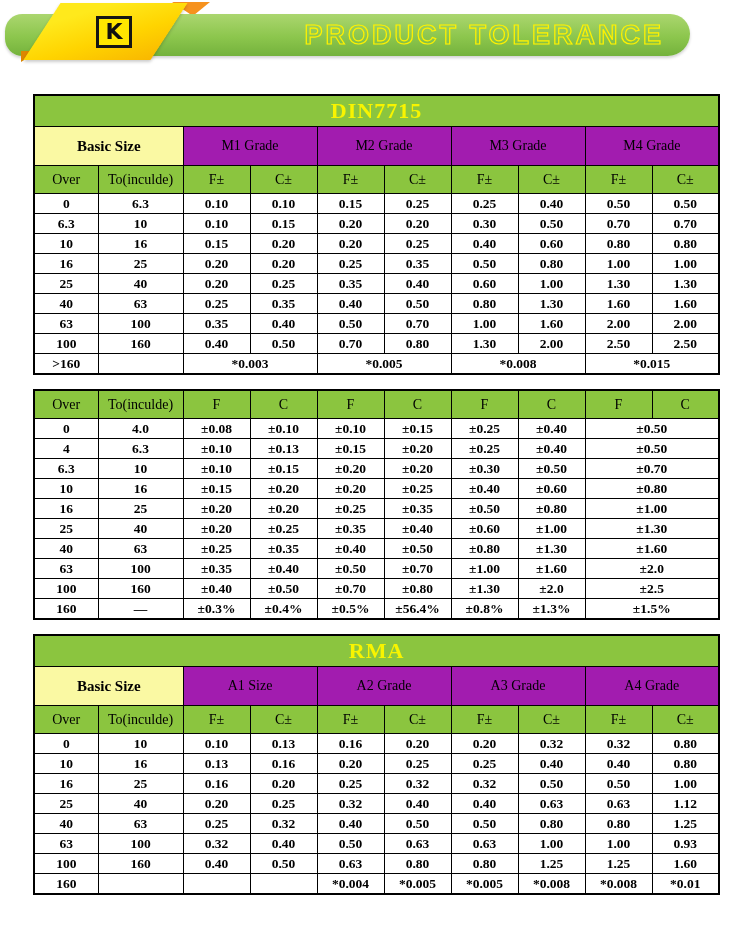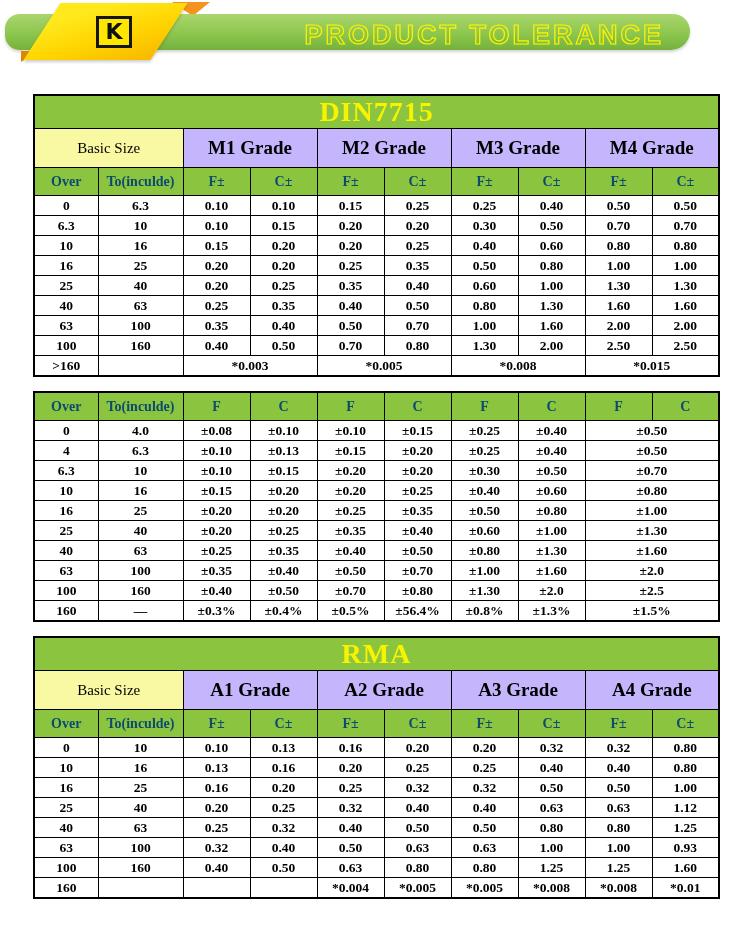--- a/index.html
+++ b/index.html
@@ -2,21 +2,21 @@
 <html><head>
 <meta charset="utf-8">
 <style>
   html,body{margin:0;padding:0;background:#ffffff;}
   .page{width:750px;height:952px;position:relative;font-family:"Liberation Serif",serif;overflow:hidden;}
 
   
   .hdr{position:relative;height:70px;}
   .tri{position:absolute;left:172px;top:2px;width:38px;height:14px;background:#F6921E;
        clip-path:polygon(0 0,100% 0,55% 100%);z-index:0;}
-  .bar{position:absolute;left:5px;top:14px;width:685px;height:36px;z-index:1;
+  .bar{position:absolute;left:5px;top:14px;width:685px;height:42px;z-index:1;
        border-radius:21px 24px 27px 21px;
        background:linear-gradient(180deg,#abd66f 0%,#8cc64d 55%,#74b23c 100%);
        box-shadow:0 2px 3px rgba(0,0,0,.18);
        text-align:right;}
   .bar-title{display:inline-block;margin-right:26px;line-height:43px;
        font-family:"Liberation Sans",sans-serif;font-size:27px;font-weight:bold;
        letter-spacing:3px;color:#FFF200;}
   @supports (-webkit-text-stroke:1px #000){
     .bar-title{-webkit-text-fill-color:transparent;-webkit-text-stroke:1.2px #FFF200;}
   }
@@ -32,24 +32,24 @@
   .badge span{font-family:"DejaVu Sans",sans-serif;font-weight:bold;font-size:22px;
        color:#101010;line-height:1;}
 
   
   main{padding-left:33px;}
   section[data-table]{display:block;}
   #t0{margin-top:24px;} #t1{margin-top:14px;} #t2{margin-top:14px;}
   table.tol{table-layout:fixed;width:685px;border-collapse:collapse;border:2px solid #000;}
   table.tol td{border:1px solid #000;text-align:center;vertical-align:middle;
        overflow:hidden;white-space:nowrap;padding:0;}
-  .t-title{height:30px;background:#8BC53F;color:#F8F400;font-size:28px;font-weight:bold;letter-spacing:1px;}
-  .t-dim{height:38px;background:#FAF9A3;color:#000;font-size:15px;font-weight:normal;}
-  .t-grade{height:38px;background:#c4b5fd;color:#000;font-size:19px;font-weight:bold;}
-  .t-sub{height:27px;background:#8BC53F;color:#0c4a6e;font-size:14px;font-weight:bold;margin-top:48px;}
+  .t-title{height:30px;background:#8BC53F;color:#F8F400;font-size:22px;font-weight:bold;letter-spacing:1px;}
+  .t-dim{height:38px;background:#FAF9A3;color:#000;font-size:15px;font-weight:bold;}
+  .t-grade{height:38px;background:#a21caf;color:#000;font-size:14px;font-weight:normal;}
+  .t-sub{height:27px;background:#8BC53F;color:#000000;font-size:14px;font-weight:normal;margin-top:48px;}
   .t-data{height:19px;background:#ffffff;color:#000;font-size:13.5px;font-weight:bold;}
 </style>
 </head>
 <body>
 
 <div class="page">
   <div class="hdr">
     <div class="tri"></div>
     <div class="bar">
       <span class="bar-title">PRODUCT TOLERANCE</span>
@@ -363,21 +363,21 @@
             <col style="width: 67px;">
             <col style="width: 67px;">
             <col style="width: 67px;">
           </colgroup>
           <thead>
             <tr>
               <td class="t-title" colspan="10">RMA</td>
             </tr>
             <tr>
               <td class="t-dim" colspan="2">Basic Size</td>
-              <td class="t-grade" colspan="2">A1 Grade</td>
+              <td class="t-grade" colspan="2">A1 Size</td>
               <td class="t-grade" colspan="2">A2 Grade</td>
               <td class="t-grade" colspan="2">A3 Grade</td>
               <td class="t-grade" colspan="2">A4 Grade</td>
             </tr>
             <tr>
               <td class="t-sub">Over</td>
               <td class="t-sub">To(inculde)</td>
               <td class="t-sub">F±</td>
               <td class="t-sub">C±</td>
               <td class="t-sub">F±</td>

